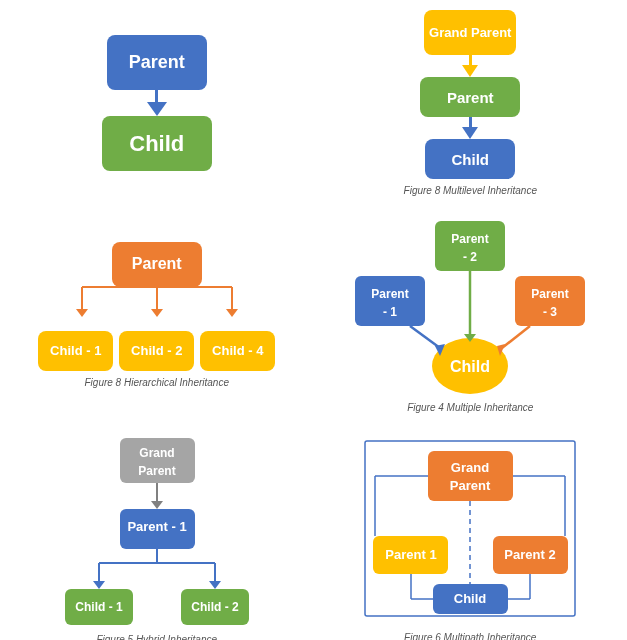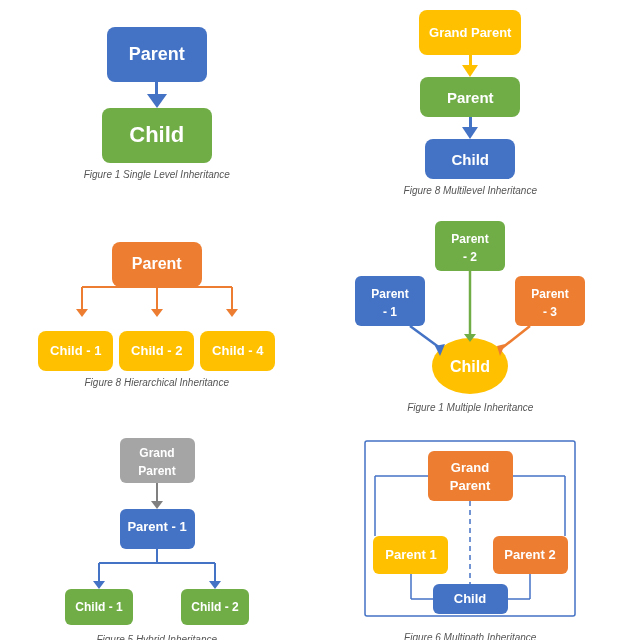--- a/index.html
+++ b/index.html
@@ -43,21 +43,21 @@
       text-align: center;
     }
 
     
     .fig1-parent { background: #4472C4; width: 100px; height: 55px; font-size: 18px; }
     .fig1-child { background: #70AD47; width: 110px; height: 55px; font-size: 22px; }
     .fig1-arrow-line { background: #4472C4; height: 12px; width: 3px; margin: 0 auto; }
     .fig1-arrow-head { border-top: 14px solid #4472C4; width: 0; border-left: 10px solid transparent; border-right: 10px solid transparent; margin: 0 auto; }
 
     
-    .fig2-gp { background: #FFC000; width: 102px; height: 45px; font-size: 13px; }
+    .fig2-gp { background: #FFC000; width: 92px; height: 45px; font-size: 13px; }
     .fig2-parent { background: #70AD47; width: 100px; height: 40px; font-size: 15px; }
     .fig2-child { background: #4472C4; width: 90px; height: 40px; font-size: 15px; }
     .fig2-arrow-line { background: #FFC000; height: 10px; width: 3px; margin: 0 auto; }
     .fig2-arrow-head-orange { border-top: 12px solid #FFC000; width: 0; border-left: 8px solid transparent; border-right: 8px solid transparent; margin: 0 auto; }
     .fig2-arrow-line2 { background: #4472C4; height: 10px; width: 3px; margin: 0 auto; }
     .fig2-arrow-head-blue { border-top: 12px solid #4472C4; width: 0; border-left: 8px solid transparent; border-right: 8px solid transparent; margin: 0 auto; }
 
     
     .fig3-parent { background: #ED7D31; width: 90px; height: 45px; font-size: 16px; }
     .fig3-child { background: #FFC000; width: 75px; height: 40px; font-size: 13px; }
@@ -71,21 +71,20 @@
 
 <div class="grid">
 
   <div class="cell">
     <div style="display:flex;flex-direction:column;align-items:center;">
       <div class="box fig1-parent">Parent</div>
       <div class="fig1-arrow-line"></div>
       <div class="fig1-arrow-head"></div>
       <div class="box fig1-child">Child</div>
     </div>
-    <div class="caption">Figure 1 Single Level Inheritance</div>
   </div>
 
   <div class="cell">
     <div style="display:flex;flex-direction:column;align-items:center;">
       <div class="box fig2-gp">Grand Parent</div>
       <div class="fig2-arrow-line"></div>
       <div class="fig2-arrow-head-orange"></div>
       <div class="box fig2-parent">Parent</div>
       <div class="fig2-arrow-line2"></div>
       <div class="fig2-arrow-head-blue"></div>
@@ -141,21 +140,21 @@
 
       <line x1="120" y1="55" x2="120" y2="118" stroke="#70AD47" stroke-width="2.5"></line>
       <polygon points="114,118 126,118 120,126" fill="#70AD47"></polygon>
 
       <line x1="60" y1="110" x2="90" y2="132" stroke="#4472C4" stroke-width="2.5"></line>
       <polygon points="85,130 95,128 90,140" fill="#4472C4"></polygon>
 
       <line x1="180" y1="110" x2="152" y2="132" stroke="#ED7D31" stroke-width="2.5"></line>
       <polygon points="147,130 155,128 150,140" fill="#ED7D31"></polygon>
     </svg>
-    <div class="caption">Figure 1 Multiple Inheritance</div>
+    <div class="caption">Figure 4 Multiple Inheritance</div>
   </div>
 
   <div class="cell">
     <svg width="200" height="195">
 
       <rect x="63" y="5" width="75" height="45" rx="6" fill="#A5A5A5"></rect>
       <text x="100" y="24" text-anchor="middle" fill="white" font-weight="bold" font-size="12">Grand</text>
       <text x="100" y="42" text-anchor="middle" fill="white" font-weight="bold" font-size="12">Parent</text>
 
       <line x1="100" y1="50" x2="100" y2="68" stroke="#808080" stroke-width="2"></line>

